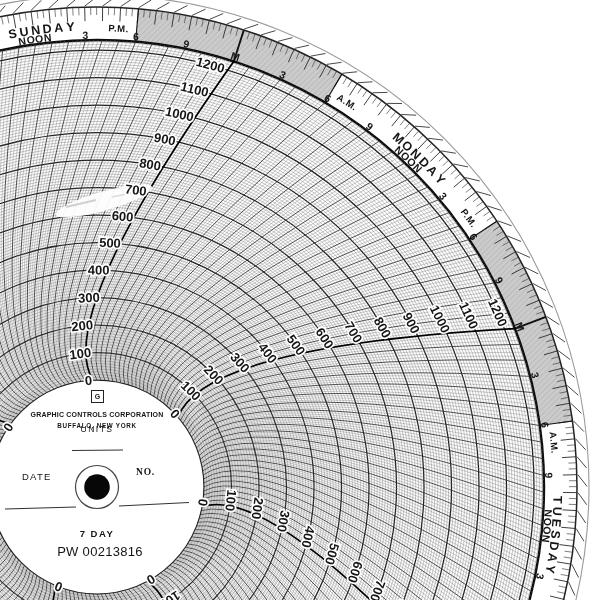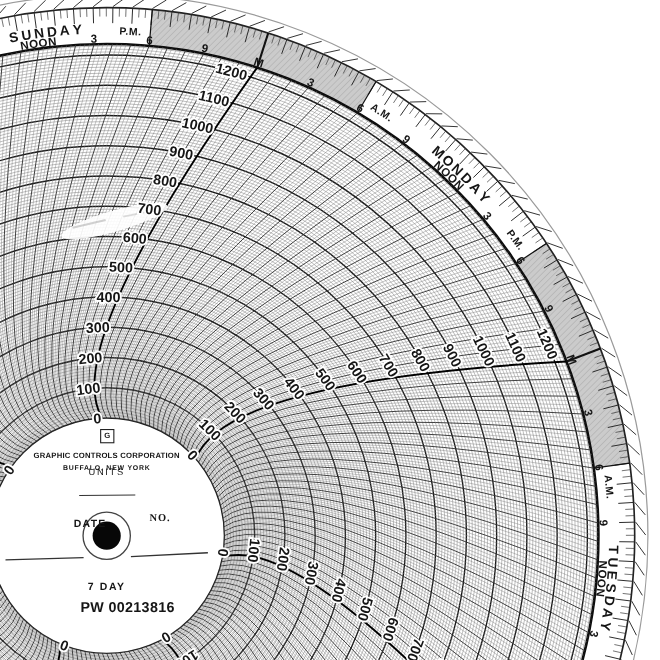--- a/index.html
+++ b/index.html
@@ -7,24 +7,24 @@
          font-family:"Liberation Sans",sans-serif;}
   .stage svg{position:absolute;left:0;top:0;}
   svg text{font-family:"Liberation Sans",sans-serif;fill:#151515;}
   .hub-label{position:absolute;color:#151515;white-space:nowrap;}
   .centered{transform:translateX(-50%);text-align:center;}
   .logo{left:91px;top:390px;width:11px;height:11px;border:1.2px solid #222;
         font-size:7px;font-weight:bold;line-height:11px;text-align:center;}
   .company{left:97px;top:411px;font-size:7px;font-weight:bold;letter-spacing:.2px;}
   .city{left:97px;top:421.5px;font-size:6.3px;font-weight:600;letter-spacing:.7px;}
   .units{left:97px;top:424px;font-size:8.5px;font-weight:normal;letter-spacing:1.5px;}
-  .date{left:22px;top:471px;font-size:9.5px;font-weight:bold;letter-spacing:1.2px;margin-left:45px;}
+  .date{left:22px;top:471px;font-size:9.5px;font-weight:normal;letter-spacing:1.2px;}
   .no{left:136px;top:467px;font-size:9.5px;font-weight:bold;letter-spacing:.8px;font-family:Liberation Serif, serif;}
   .cycle{left:97px;top:528px;font-size:9.5px;font-weight:bold;letter-spacing:1.5px;}
-  .part{left:116px;top:544px;font-size:13px;font-weight:bold;letter-spacing:.3px;}
+  .part{left:100px;top:544px;font-size:13px;font-weight:normal;letter-spacing:.3px;}
 </style>
 </head>
 <body>
 
 <div class="stage">
   <svg id="chart-svg" width="600" height="600" viewBox="0 0 600 600">
       <defs>
         <pattern id="nightHatch" width="4" height="4" patternUnits="userSpaceOnUse" patternTransform="rotate(45)">
           <rect x="0" y="0" width="4" height="4" fill="#cbcbcb"></rect>
           <line x1="0" y1="0" x2="0" y2="4" stroke="#b4b4b4" stroke-width="1.4"></line>

